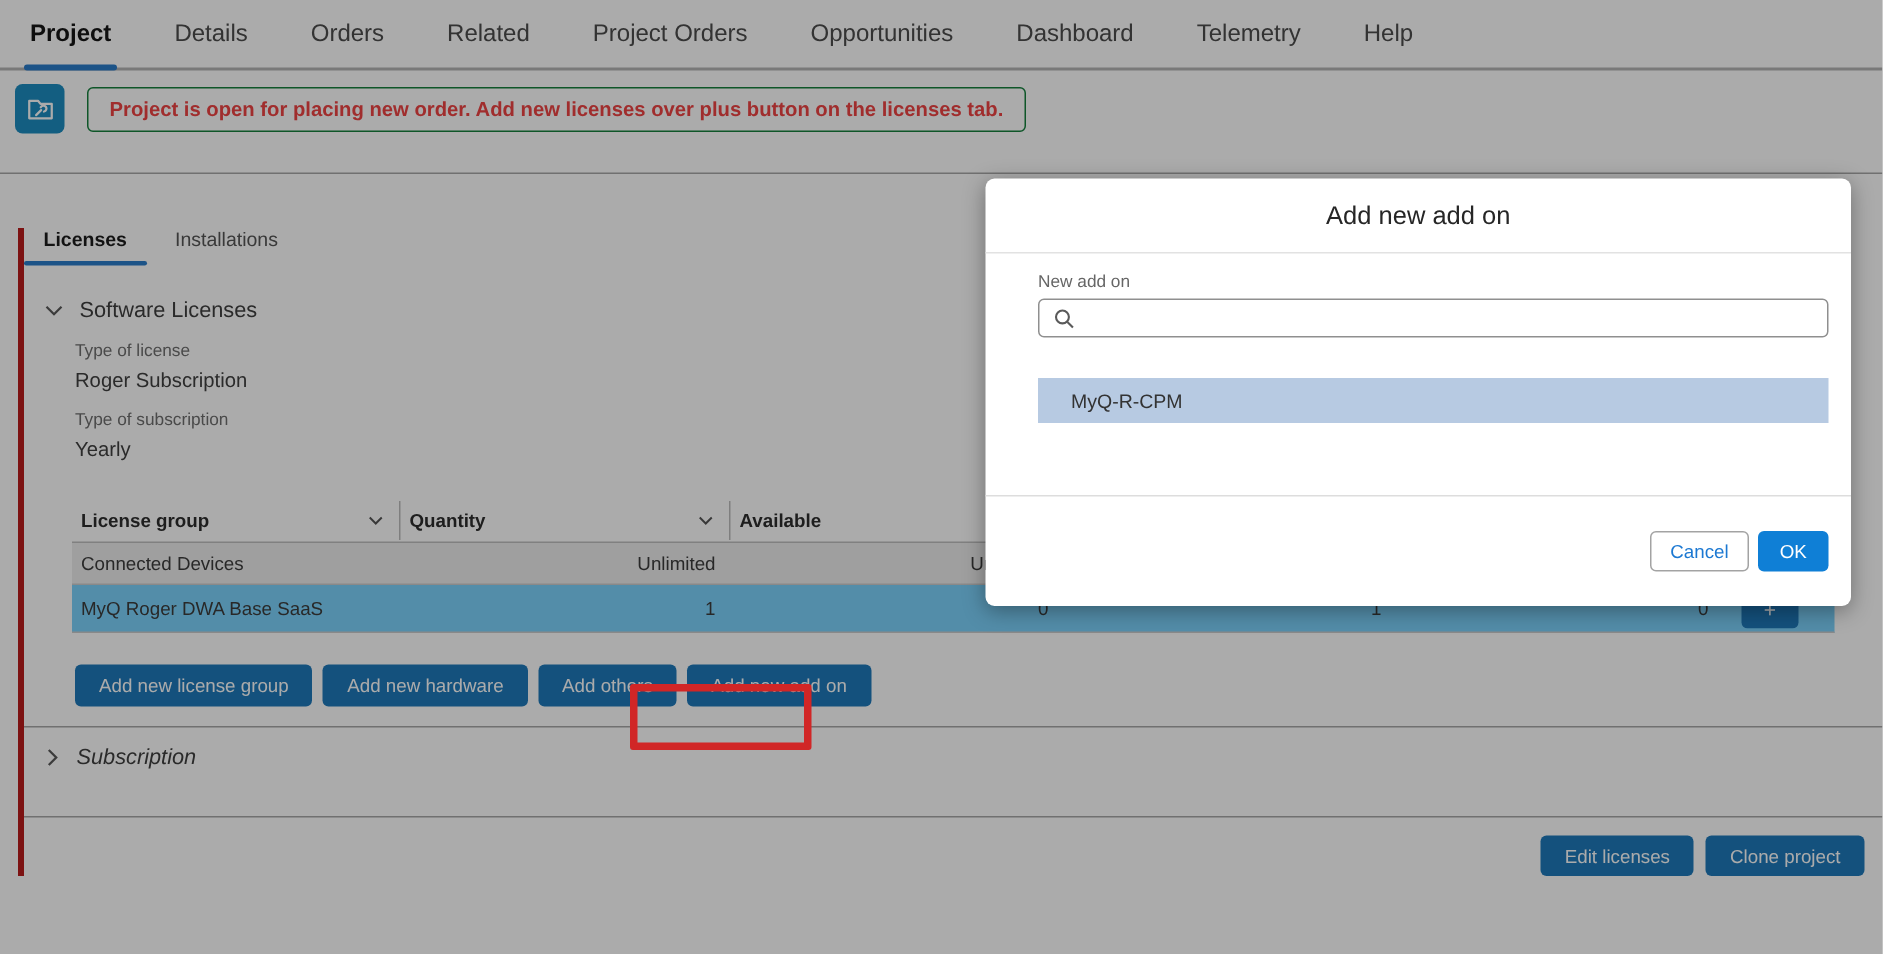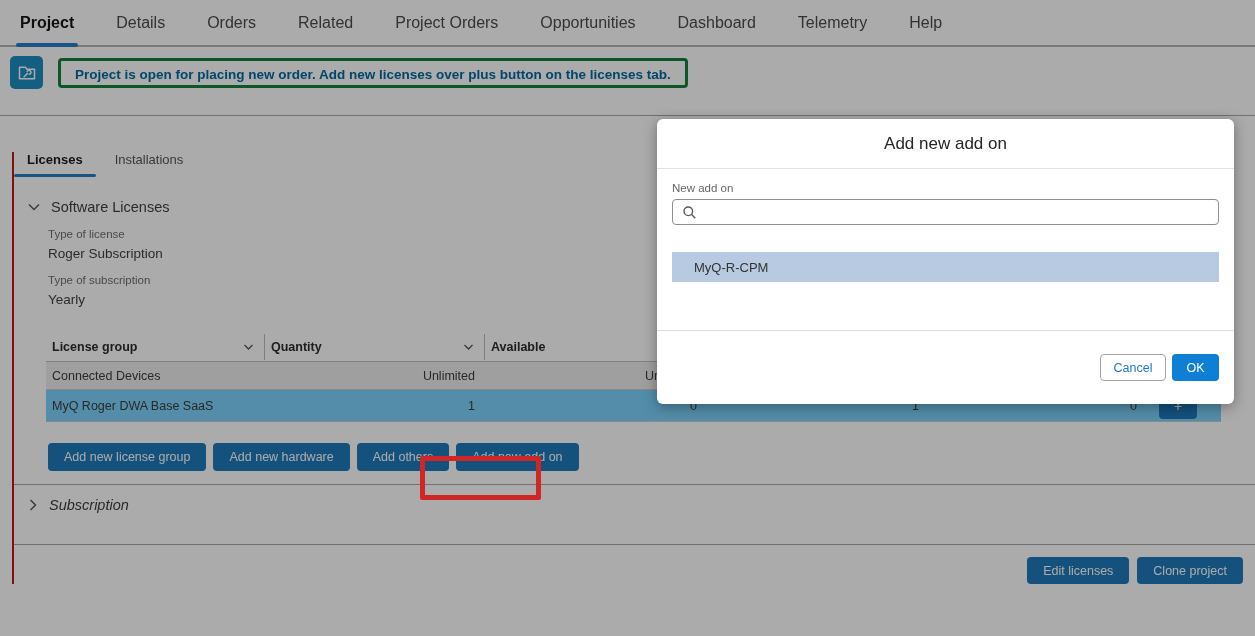--- a/index.html
+++ b/index.html
@@ -33,29 +33,29 @@
     height: 4px; background: #2b7cc9; border-radius: 2px;
   }
 
   
   .banner-row { margin-top: 9px; padding-left: 10px; display: flex; gap: 15px; align-items: center; height: 33px; }
   .banner-icon {
     width: 33px; height: 33px; border-radius: 5px; background: #1d8dc0;
     display: flex; align-items: center; justify-content: center; flex: 0 0 auto;
   }
   .banner-box {
-    border: 3px solid #15803d; border-radius: 4px;
+    border: 1px solid #15803d; border-radius: 4px;
     height: 30px; line-height: 28px; padding: 0 14px;
-    font-weight: bold; font-size: 13.5px; color: #0369a1; white-space: nowrap;
+    font-weight: bold; font-size: 13.5px; color: #ef4444; white-space: nowrap;
   }
   .divider { border-top: 1px solid #a8a8a8; }
   .divider.d1 { margin-top: 26px; }
 
   
-  .content { margin-left: 12px; border-left: 2px solid #b91c1c; padding-left: 13px; }
+  .content { margin-left: 12px; border-left: 4px solid #b91c1c; padding-left: 13px; }
 
   .sub-tabs { margin-top: 36px; display: flex; gap: 32px; }
   .sub-tab { font-size: 13px; color: #565656; padding-bottom: 10px; position: relative; cursor: default; }
   .sub-tab.active { font-weight: bold; color: #1b1b1b; }
   .sub-tab.active::after {
     content: ""; position: absolute; left: -13px; right: -13px; bottom: 0;
     height: 3px; background: #2b7cc9; border-radius: 2px;
   }
 
   .section-header { margin-top: 22px; display: flex; align-items: center; gap: 10px;
@@ -116,21 +116,21 @@
   .modal {
     position: absolute; left: 657px; top: 119px; width: 577px; height: 285px;
     background: #fff; border-radius: 6px; z-index: 70;
     box-shadow: 0 3px 14px rgba(0,0,0,0.35);
     display: flex; flex-direction: column;
   }
   .modal-header {
     height: 50px; flex: 0 0 auto; display: flex; align-items: center; justify-content: center;
     font-size: 17px; color: #262626; border-bottom: 1px solid #e2e2e2;
   }
-  .modal-body { flex: 1 1 auto; padding: 0 15px; }
+  .modal-body { flex: 1 1 auto; padding: 0 15px; margin-left: 20px; }
   .modal-label { margin-top: 13px; font-size: 11.5px; color: #666; }
   .search-box {
     margin-top: 5px; height: 26px; border: 1px solid #8f8f8f; border-radius: 4px;
     display: flex; align-items: center; gap: 8px; padding-left: 9px; background: #fff;
   }
   .search-box input {
     flex: 1; border: none; outline: none; font-size: 13px; height: 22px;
     font-family: "Liberation Sans", sans-serif; background: transparent;
   }
   .option-list { margin-top: 27px; }

